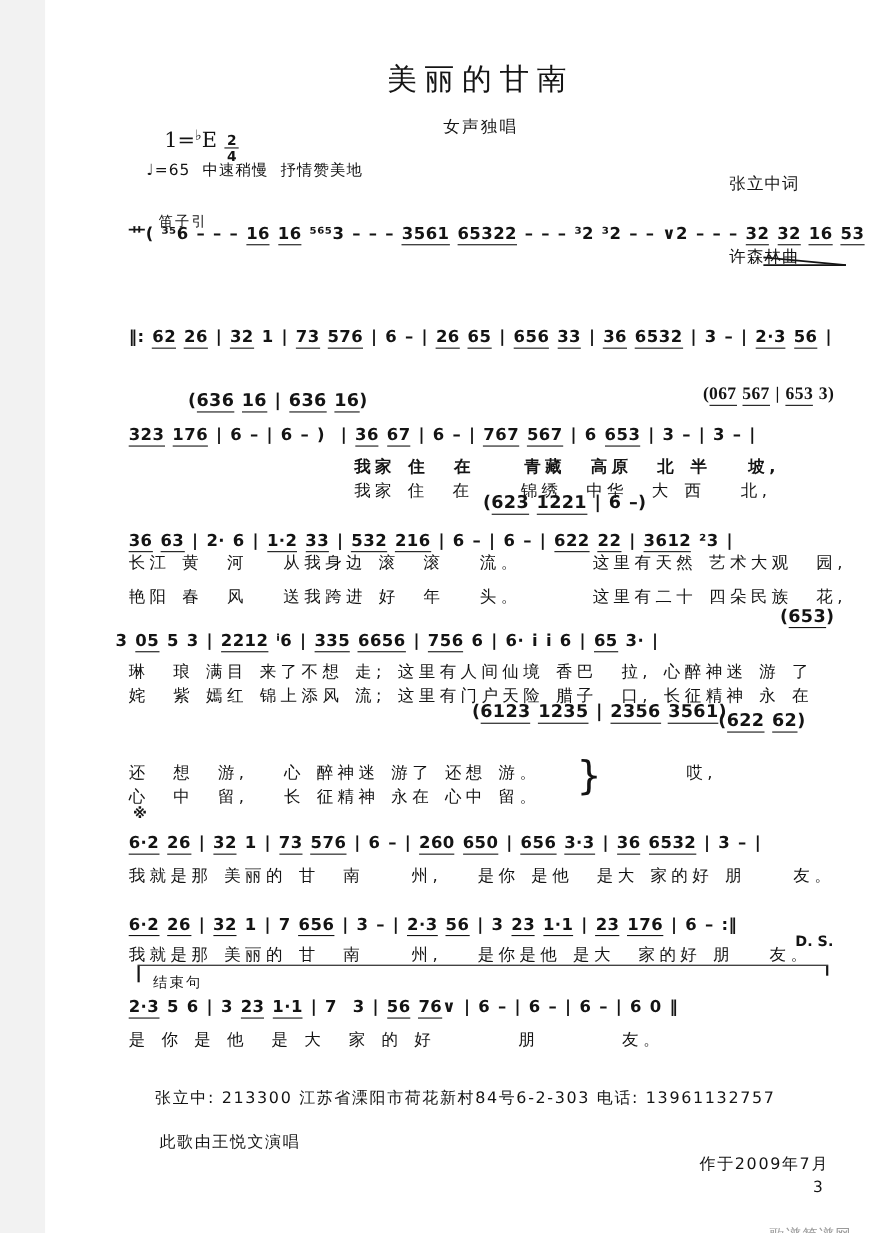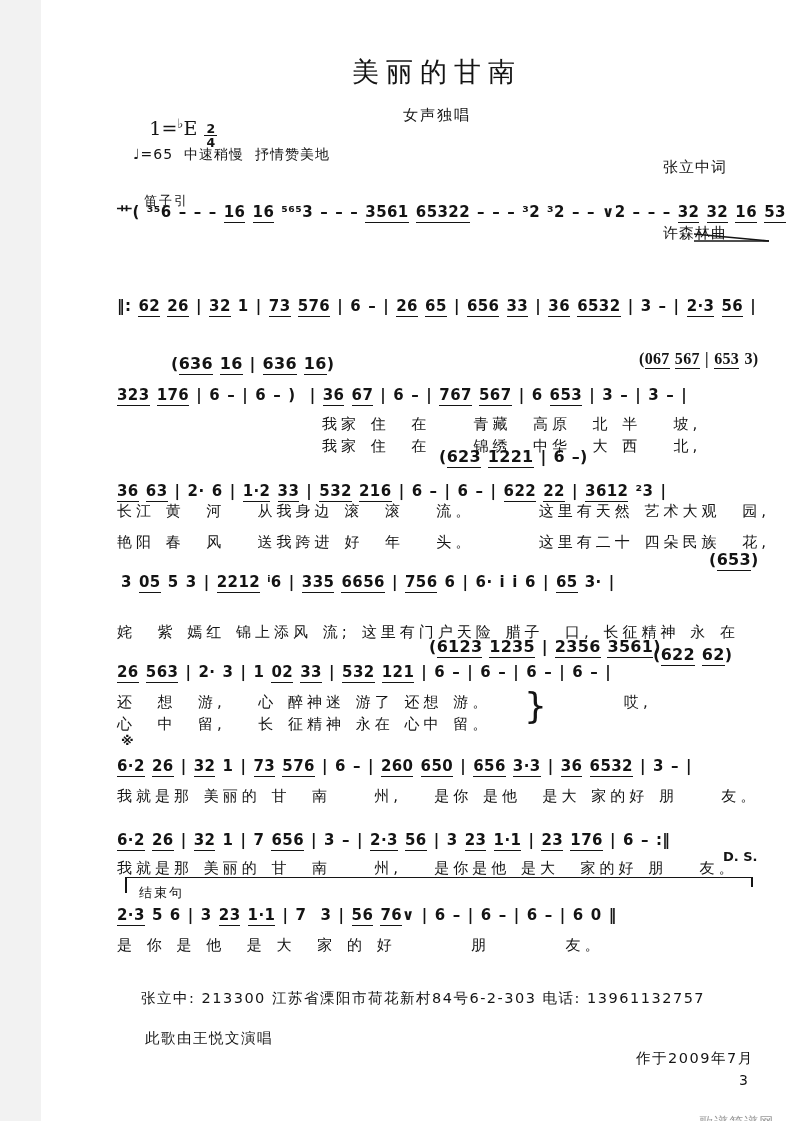--- a/index.html
+++ b/index.html
@@ -58,35 +58,35 @@
         <line x1="1" y1="2" x2="76" y2="9" stroke="#141414" stroke-width="1.6"></line>
         <line x1="1" y1="9" x2="76" y2="9" stroke="#141414" stroke-width="1.6"></line>
       </svg>
   </div>
 
   <div class="abs notation" style="top:297px;left:76px;">‖: <span class="beam">62</span> <span class="beam">26</span> | <span class="beam">32</span> 1 | <span class="beam">73</span> <span class="beam">576</span> | 6 – | <span class="beam">26</span> <span class="beam">65</span> | <span class="beam">656</span> <span class="beam">33</span> | <span class="beam">36</span> <span class="beam">6532</span> | 3 – | <span class="beam">2·3</span> <span class="beam">56</span> |</div>
 
   <div class="abs orn" style="top:354px;left:130px;">(<span class="beam">636</span> <span class="beam">16</span> | <span class="beam">636</span> <span class="beam">16</span>)</div>
   <div class="abs orn" style="top:350px;left:598px;font-family:Liberation Serif, serif;">(<span class="beam">067</span> <span class="beam">567</span> | <span class="beam">653</span> 3)</div>
   <div class="abs notation" style="top:386px;left:76px;text-align:center;"><span class="beam">323</span> <span class="beam">176</span> | 6 – | 6 – )  | <span class="beam">36</span> <span class="beam">67</span> | 6 – | <span class="beam">767</span> <span class="beam">567</span> | 6 <span class="beam">653</span> | 3 – | 3 – |</div>
-  <div class="abs lyric" style="top:415px;left:281px;">我家 住  在    青藏  高原  北 半   坡,</div>
+  <div class="abs lyric" style="top:415px;left:281px;font-weight:bold;">我家 住  在    青藏  高原  北 半   坡,</div>
   <div class="abs lyric" style="top:437px;left:281px;">我家 住  在    锦绣  中华  大 西   北,</div>
 
   <div class="abs orn" style="top:447px;left:398px;">(<span class="beam">623</span> <span class="beam">1221</span> | 6 –)</div>
   <div class="abs notation" style="top:482px;left:76px;"><span class="beam">36</span> <span class="beam">63</span> | 2· 6 | <span class="beam">1·2</span> <span class="beam">33</span> | <span class="beam">532</span> <span class="beam">216</span> | 6 – | 6 – | <span class="beam">622</span> <span class="beam">22</span> | <span class="beam">3612</span> ²3 |</div>
   <div class="abs lyric" style="top:502px;left:76px;">长江 黄  河   从我身边 滚  滚   流。      这里有天然 艺术大观  园,</div>
   <div class="abs lyric" style="top:533px;left:76px;">艳阳 春  风   送我跨进 好  年   头。      这里有二十 四朵民族  花,</div>
 
   <div class="abs orn" style="top:550px;left:668px;">(<span class="beam">653</span>)</div>
-  <div class="abs notation" style="top:573px;left:80px;">3 <span class="beam">05</span> 5 3 | <span class="beam">2212</span> ⁱ6 | <span class="beam">335</span> <span class="beam">6656</span> | <span class="beam">756</span> 6 | 6· i i 6 | <span class="beam">65</span> 3· |</div>
+  <div class="abs notation" style="top:573px;left:64px;">3 <span class="beam">05</span> 5 3 | <span class="beam">2212</span> ⁱ6 | <span class="beam">335</span> <span class="beam">6656</span> | <span class="beam">756</span> 6 | 6· i i 6 | <span class="beam">65</span> 3· |</div>
+  <div class="abs lyric" style="top:601px;left:76px;">琳  琅 满目 来了不想 走; 这里有人间仙境 香巴  拉, 心醉神迷 游 了</div>
   <div class="abs lyric" style="top:623px;left:76px;">姹  紫 嫣红 锦上添风 流; 这里有门户天险 腊子  口, 长征精神 永 在</div>
 
   <div class="abs orn" style="top:637px;left:388px;">(<span class="beam">6123</span> <span class="beam">1235</span> | <span class="beam">2356</span> <span class="beam">3561</span>)</div>
   <div class="abs orn" style="top:645px;left:612px;">(<span class="beam">622</span> <span class="beam">62</span>)</div>
-  <div class="abs notation" style="top:663px;left:76px;"><span class="beam">26</span> <span class="beam">563</span> | 2· 3 | 1 <span class="beam">02</span> <span class="beam">33</span> | <span class="beam">532</span> <span class="beam">121</span> | 6 – | 6 – | 6 – | 6 – |</div>
   <div class="abs lyric" style="top:693px;left:76px;">还  想  游,   心 醉神迷 游了 还想 游。</div>
   <div class="abs lyric" style="top:715px;left:76px;">心  中  留,   长 征精神 永在 心中 留。</div>
   <div class="abs brace" style="top:686px;left:483px;">}</div>
   <div class="abs lyric" style="top:693px;left:583px;">哎,</div>
 
   <div class="abs mark" style="top:733px;left:80px;">※</div>
   <div class="abs notation" style="top:757px;left:76px;"><span class="beam">6·2</span> <span class="beam">26</span> | <span class="beam">32</span> 1 | <span class="beam">73</span> <span class="beam">576</span> | 6 – | <span class="beam">260</span> <span class="beam">650</span> | <span class="beam">656</span> <span class="beam">3·3</span> | <span class="beam">36</span> <span class="beam">6532</span> | 3 – |</div>
   <div class="abs lyric" style="top:787px;left:76px;">我就是那 美丽的 甘  南    州,   是你 是他  是大 家的好 朋    友。</div>
 
   <div class="abs notation" style="top:831px;left:76px;"><span class="beam">6·2</span> <span class="beam">26</span> | <span class="beam">32</span> 1 | 7 <span class="beam">656</span> | 3 – | <span class="beam">2·3</span> <span class="beam">56</span> | 3 <span class="beam">23</span> <span class="beam">1·1</span> | <span class="beam">23</span> <span class="beam">176</span> | 6 – :‖</div>

